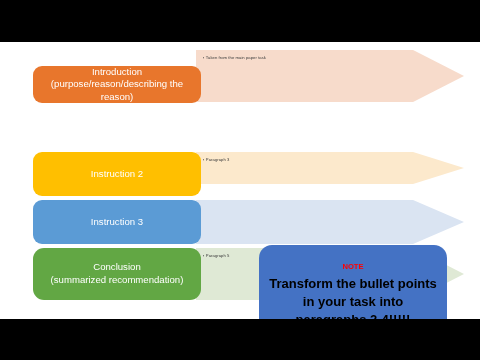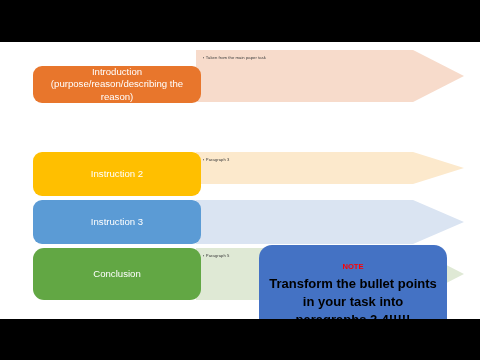--- a/index.html
+++ b/index.html
@@ -148,20 +148,21 @@
         <span>Instruction 3</span>
       </div>
     </div>
 
     <div class="row" style="top:206px;height:52px;">
       <div class="arrow" style="background:#DFE9D5;"></div>
       <div class="bullet">Paragraph 5</div>
       <div class="pill" style="background:#62A744;top:0;height:52px;border-radius:11px;">
         <div>
           <span>Conclusion</span><br>
+          <span>(summarized recommendation)</span>
         </div>
       </div>
     </div>
 
     <div id="note">
       <div id="note-title">NOTE</div>
       <div id="note-body">Transform the bullet points in your task into paragraphs 2-4!!!!!</div>
     </div>
 
   </div>

